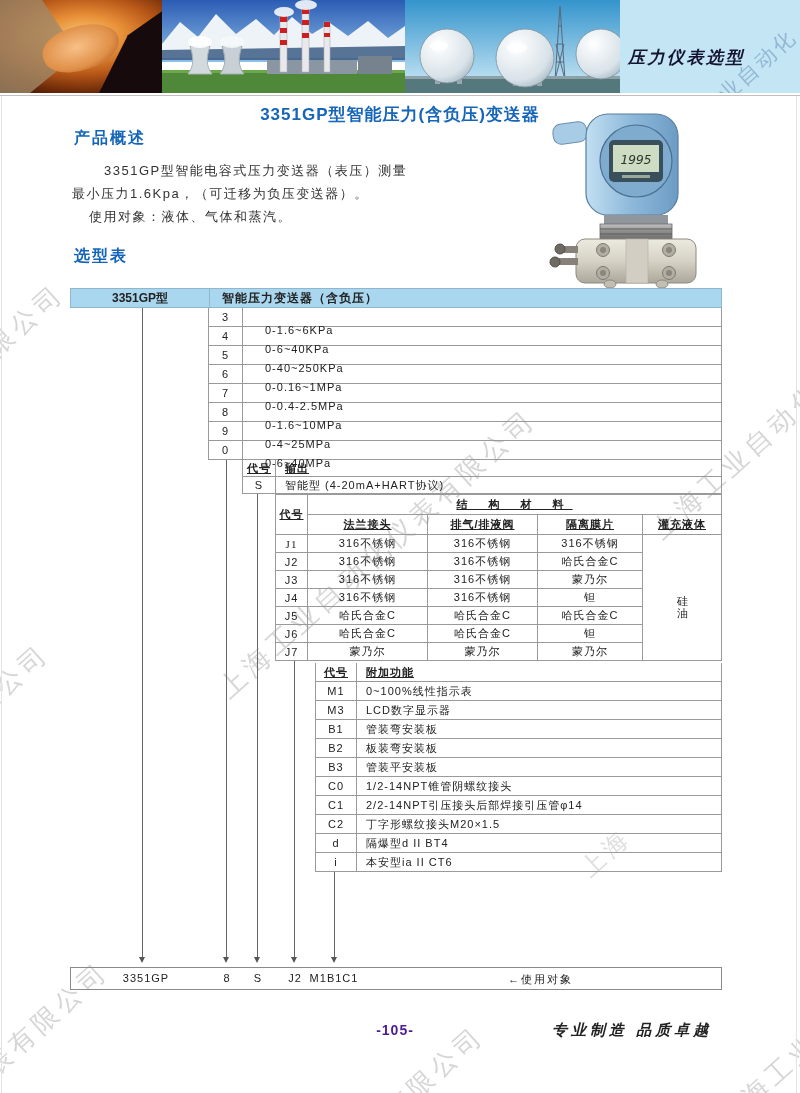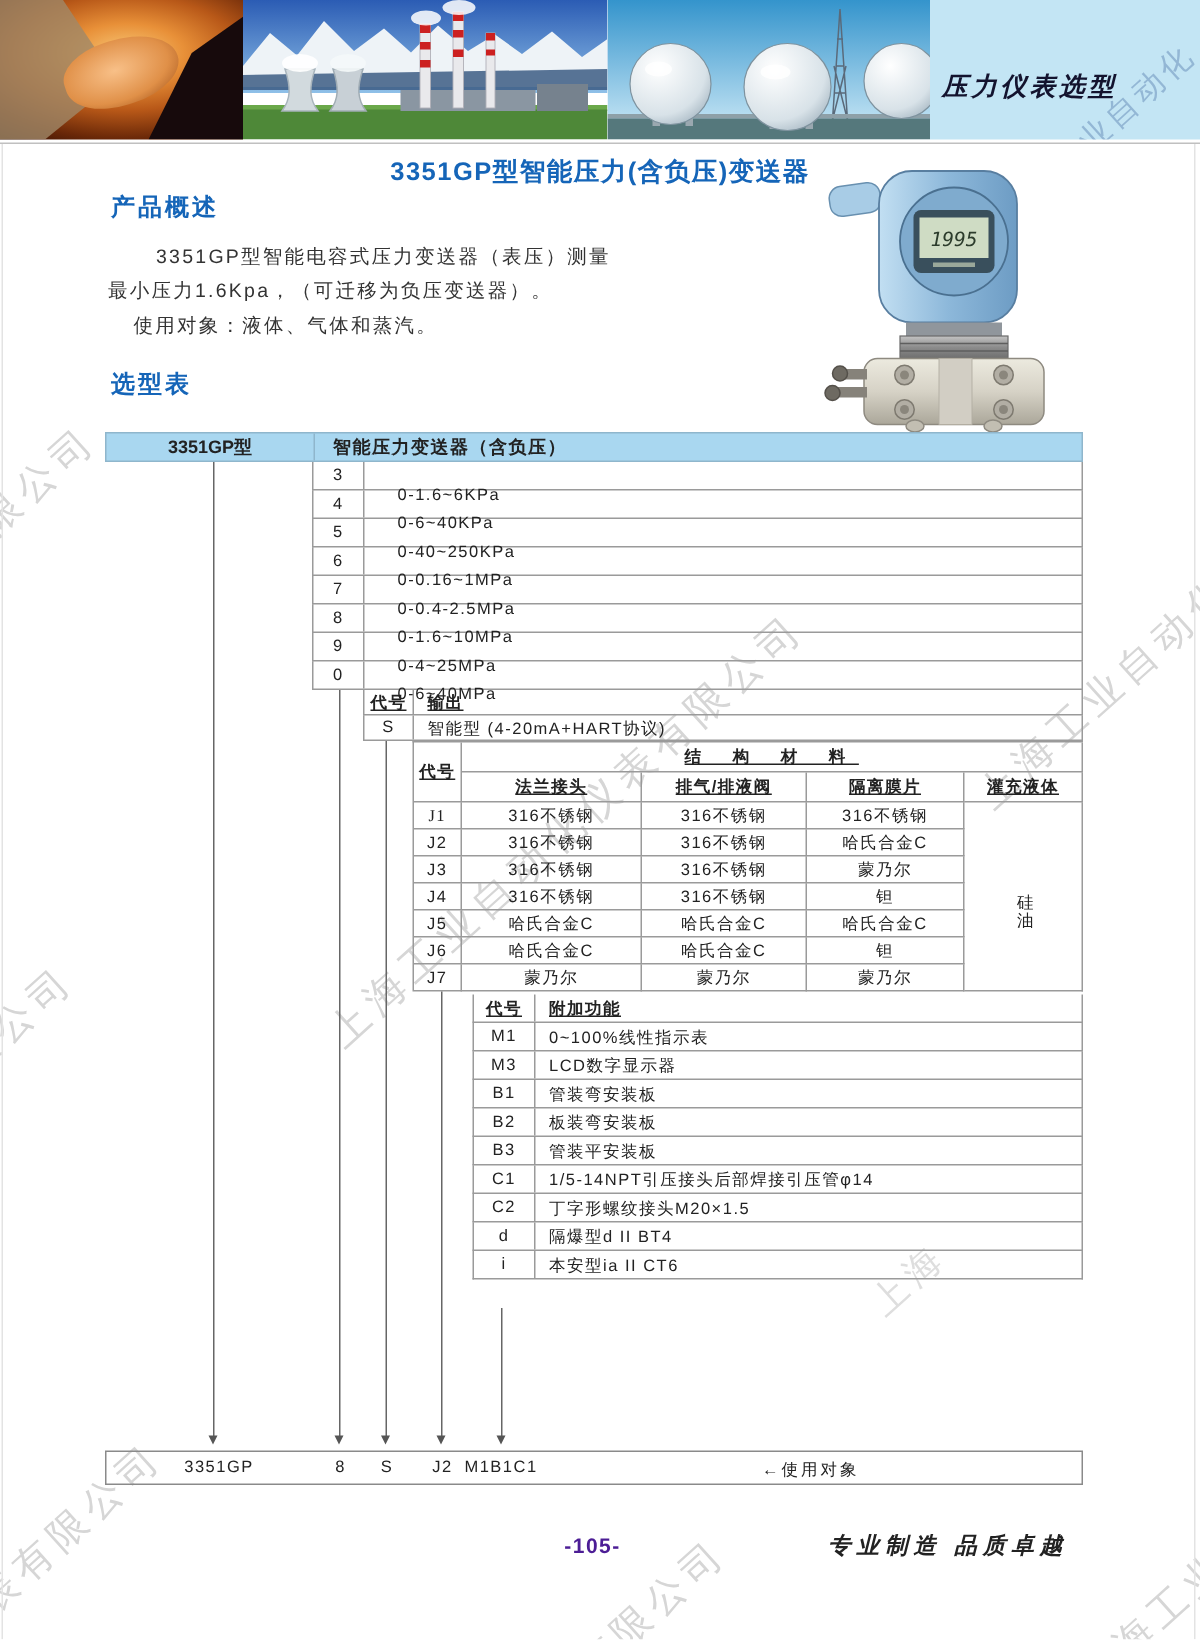--- a/index.html
+++ b/index.html
@@ -373,22 +373,26 @@
       </div>
     <div class="trow">
         <div class="tcode">B2</div>
         <div class="tdesc">板装弯安装板</div>
       </div>
     <div class="trow">
         <div class="tcode">B3</div>
         <div class="tdesc">管装平安装板</div>
       </div>
     <div class="trow">
+        <div class="tcode">C0</div>
+        <div class="tdesc">1/2-14NPT锥管阴螺纹接头</div>
+      </div>
+    <div class="trow">
         <div class="tcode">C1</div>
-        <div class="tdesc">1/5-14NPT引压接头后部焊接引压管φ14</div>
+        <div class="tdesc">2/2-14NPT引压接头后部焊接引压管φ14</div>
       </div>
     <div class="trow">
         <div class="tcode">C2</div>
         <div class="tdesc">丁字形螺纹接头M20×1.5</div>
       </div>
     <div class="trow">
         <div class="tcode">d</div>
         <div class="tdesc">隔爆型d II BT4</div>
       </div>
     <div class="trow">

